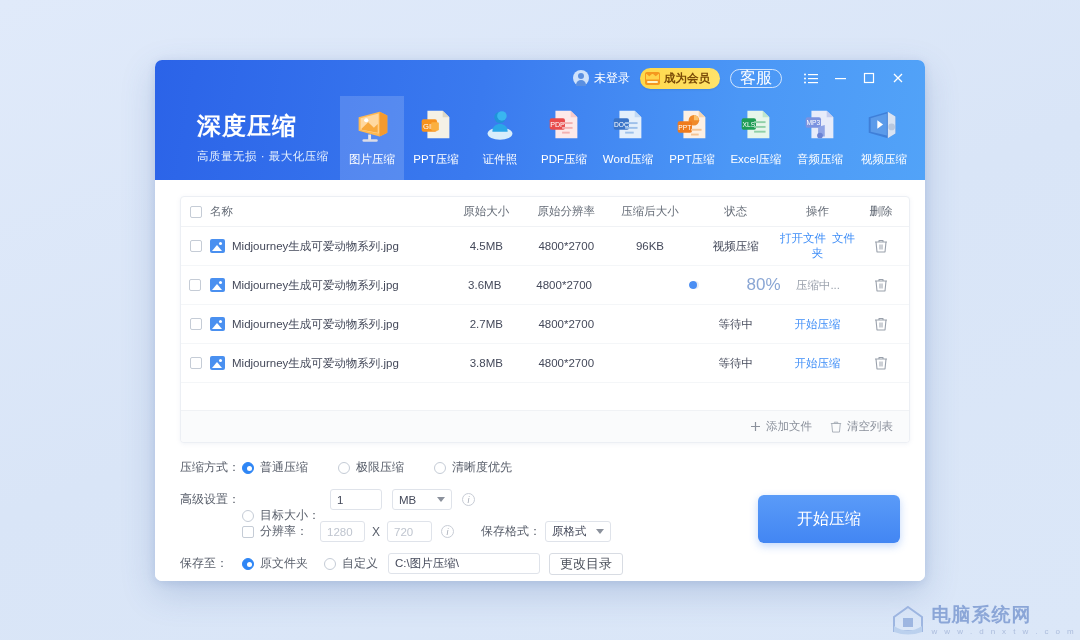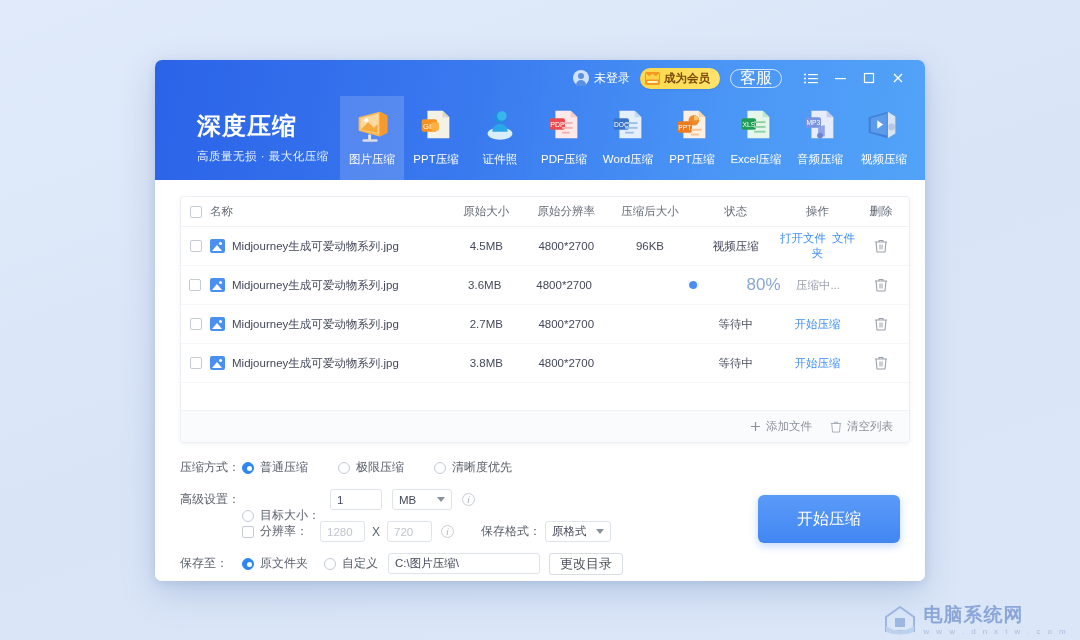--- a/index.html
+++ b/index.html
@@ -271,21 +271,21 @@
     border-radius: 6px;
     background: linear-gradient(180deg, #5a9bf8 0%, #4286f3 100%);
     color: #fff; font-size: 16px;
     display: flex; align-items: center; justify-content: center;
     cursor: pointer;
     box-shadow: 0 3px 9px rgba(66,134,243,.33);
   }
 
   
   .watermark {
-    position: absolute; right: 12px; bottom: 4px;
+    position: absolute; right: 4px; bottom: 4px;
     display: flex; align-items: center; gap: 7px;
     opacity: .62;
   }
   .wm-logo { width: 34px; height: 32px; flex: 0 0 auto; }
   .wm-texts { display: flex; flex-direction: column; }
   .wm-main {
     font-size: 19px; font-weight: bold; color: #5b7fc4; letter-spacing: 1px;
     line-height: 1;
   }
   .wm-sub {

